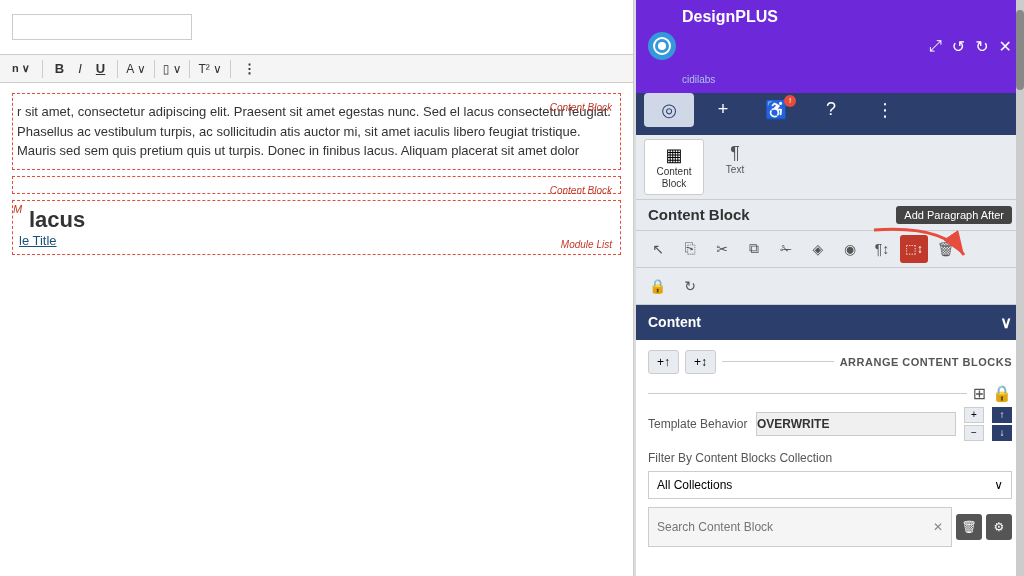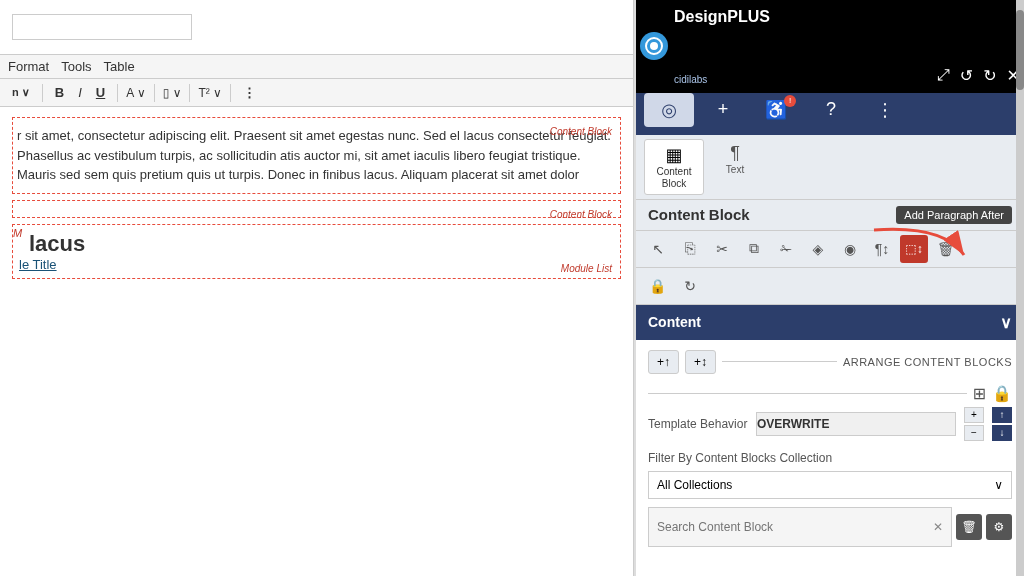--- a/index.html
+++ b/index.html
@@ -142,25 +142,25 @@
     .right-panel {
       width: 390px;
       background: #fff;
       display: flex;
       flex-direction: column;
       border-left: 2px solid #ddd;
       position: relative;
     }
 
     .panel-header {
-      background: #000000;
-      color: #fff;
-      padding: 8px 4px;
-      display: flex;
-      align-items: flex-end;
+      background: #6d28d9;
+      color: #fff;
+      padding: 8px 12px;
+      display: flex;
+      align-items: center;
       justify-content: space-between;
     }
 
     .panel-header-logo {
       display: flex;
       align-items: center;
       gap: 6px;
     }
 
     .logo-icon {
@@ -310,21 +310,21 @@
       font-size: 12px;
       cursor: pointer;
       border-radius: 3px;
       display: flex;
       align-items: center;
       gap: 3px;
     }
 
     .arrange-label {
       font-size: 11px;
-      font-weight: normal;
+      font-weight: bold;
       color: #555;
       letter-spacing: 0.5px;
     }
 
     .arrange-divider {
       flex: 1;
       height: 1px;
       background: #ccc;
     }
 
@@ -491,25 +491,20 @@
   </style>
 </head>
 <body>
 
 <div class="editor-area">
 
   <div style="padding: 8px 12px; background:#fff; border-bottom:1px solid #ccc;">
     <input class="search-box" type="text" style="">
   </div>
 
-  <div class="editor-toolbar-top">
-    <span>Format</span>
-    <span>Tools</span>
-    <span>Table</span>
-  </div>
 
   <div class="editor-format-bar">
 
     <span class="fmt-btn" style="font-size:11px;">n ∨</span>
     <span class="separator"></span>
     <span class="fmt-btn">B</span>
     <span class="fmt-btn italic">I</span>
     <span class="fmt-btn underline">U</span>
     <span class="separator"></span>
     <span class="dropdown-btn">A ∨</span>

